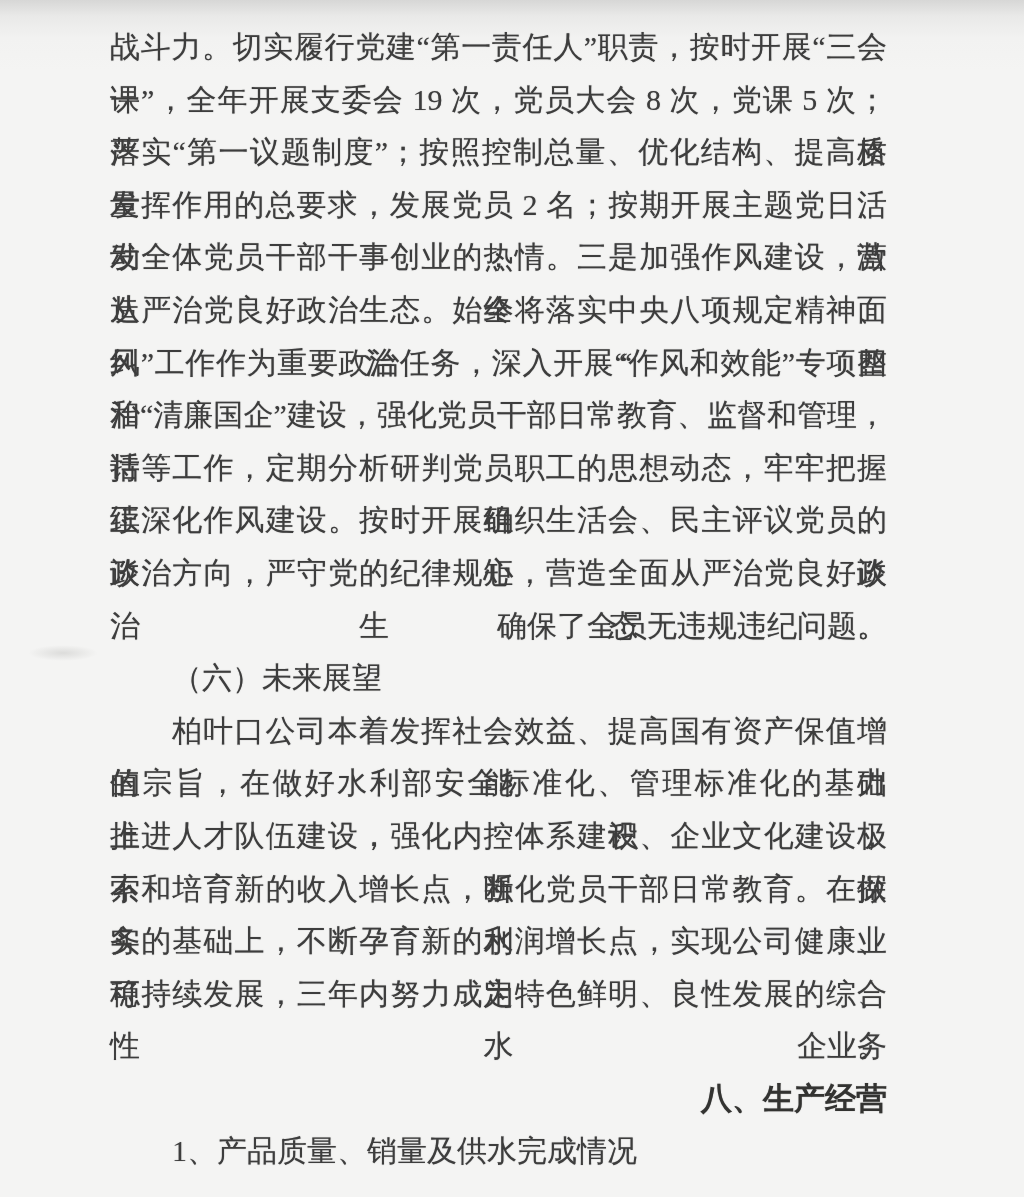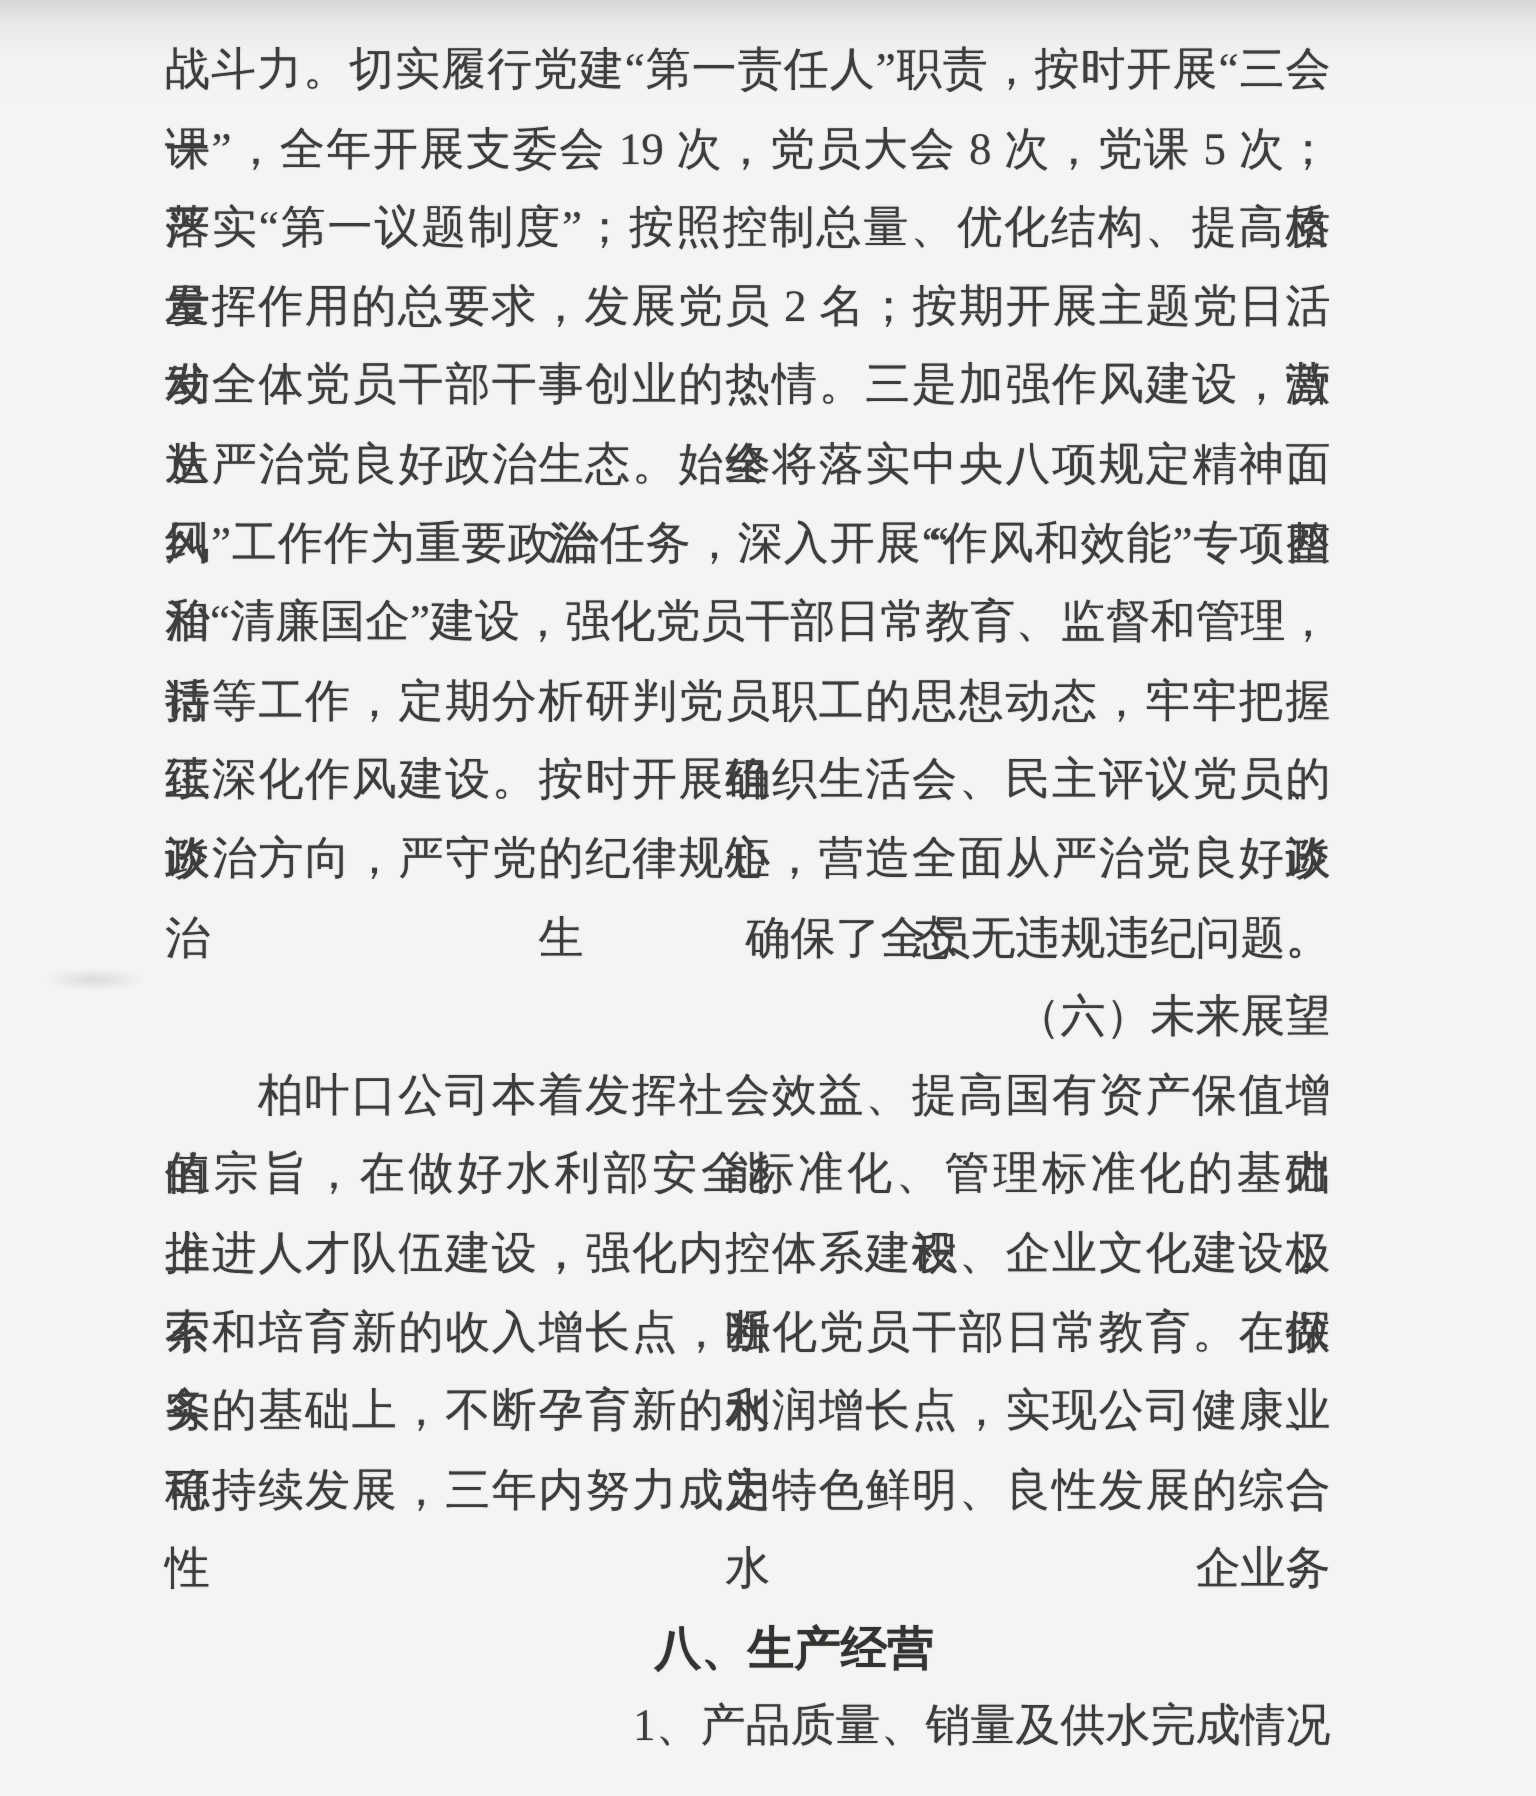--- a/index.html
+++ b/index.html
@@ -48,31 +48,31 @@
   .line.justify {
     white-space: normal;
     text-align: justify;
     text-align-last: justify;
   }
   .line.short {
     text-align: right;
   }
   .line.indent {
     text-indent: 62px;
-    text-align: right;
+    text-align: left;
   }
   .line.para-first {
     text-indent: 62px;
     white-space: normal;
     text-align: justify;
     text-align-last: justify;
   }
   .line.heading {
     text-indent: 62px;
-    text-align: center;
+    text-align: right;
     font-family: "Liberation Sans", "DejaVu Sans", sans-serif;
     font-weight: bold;
     font-size: 31px;
     color: #333331;
     text-shadow: 0 0 1px rgba(55,55,55,0.45);
   }
 </style>
 </head>
 <body>
 

